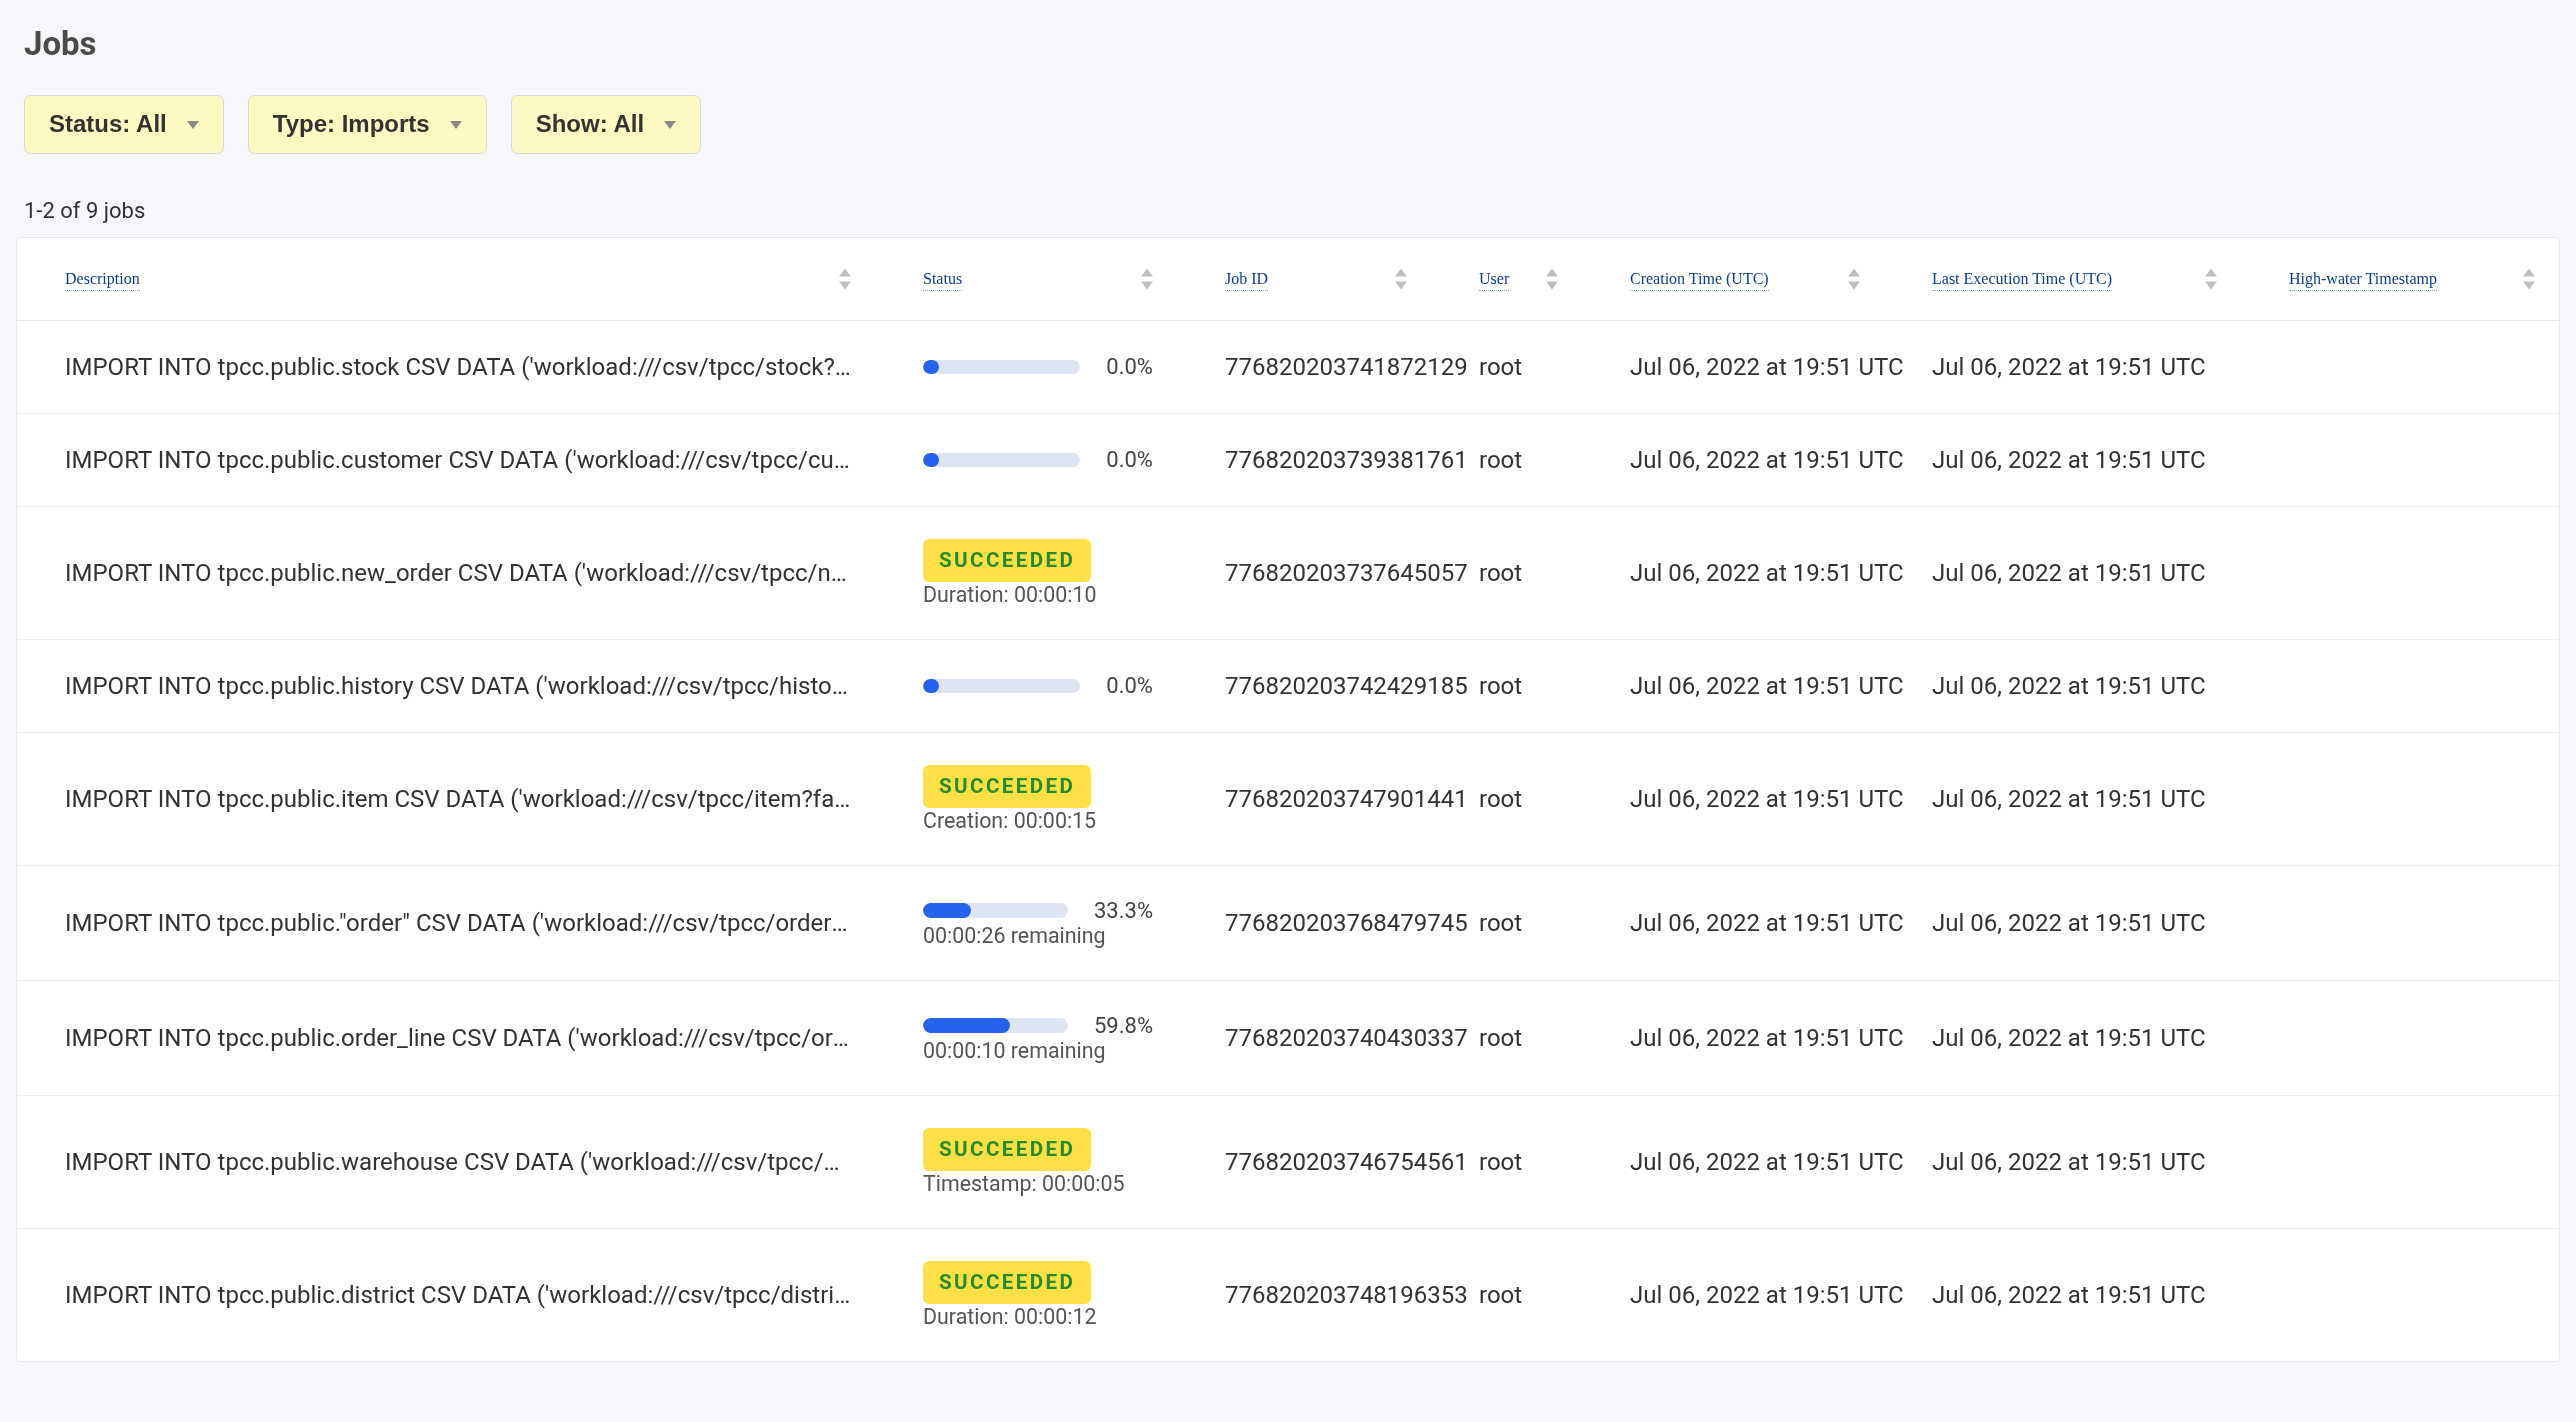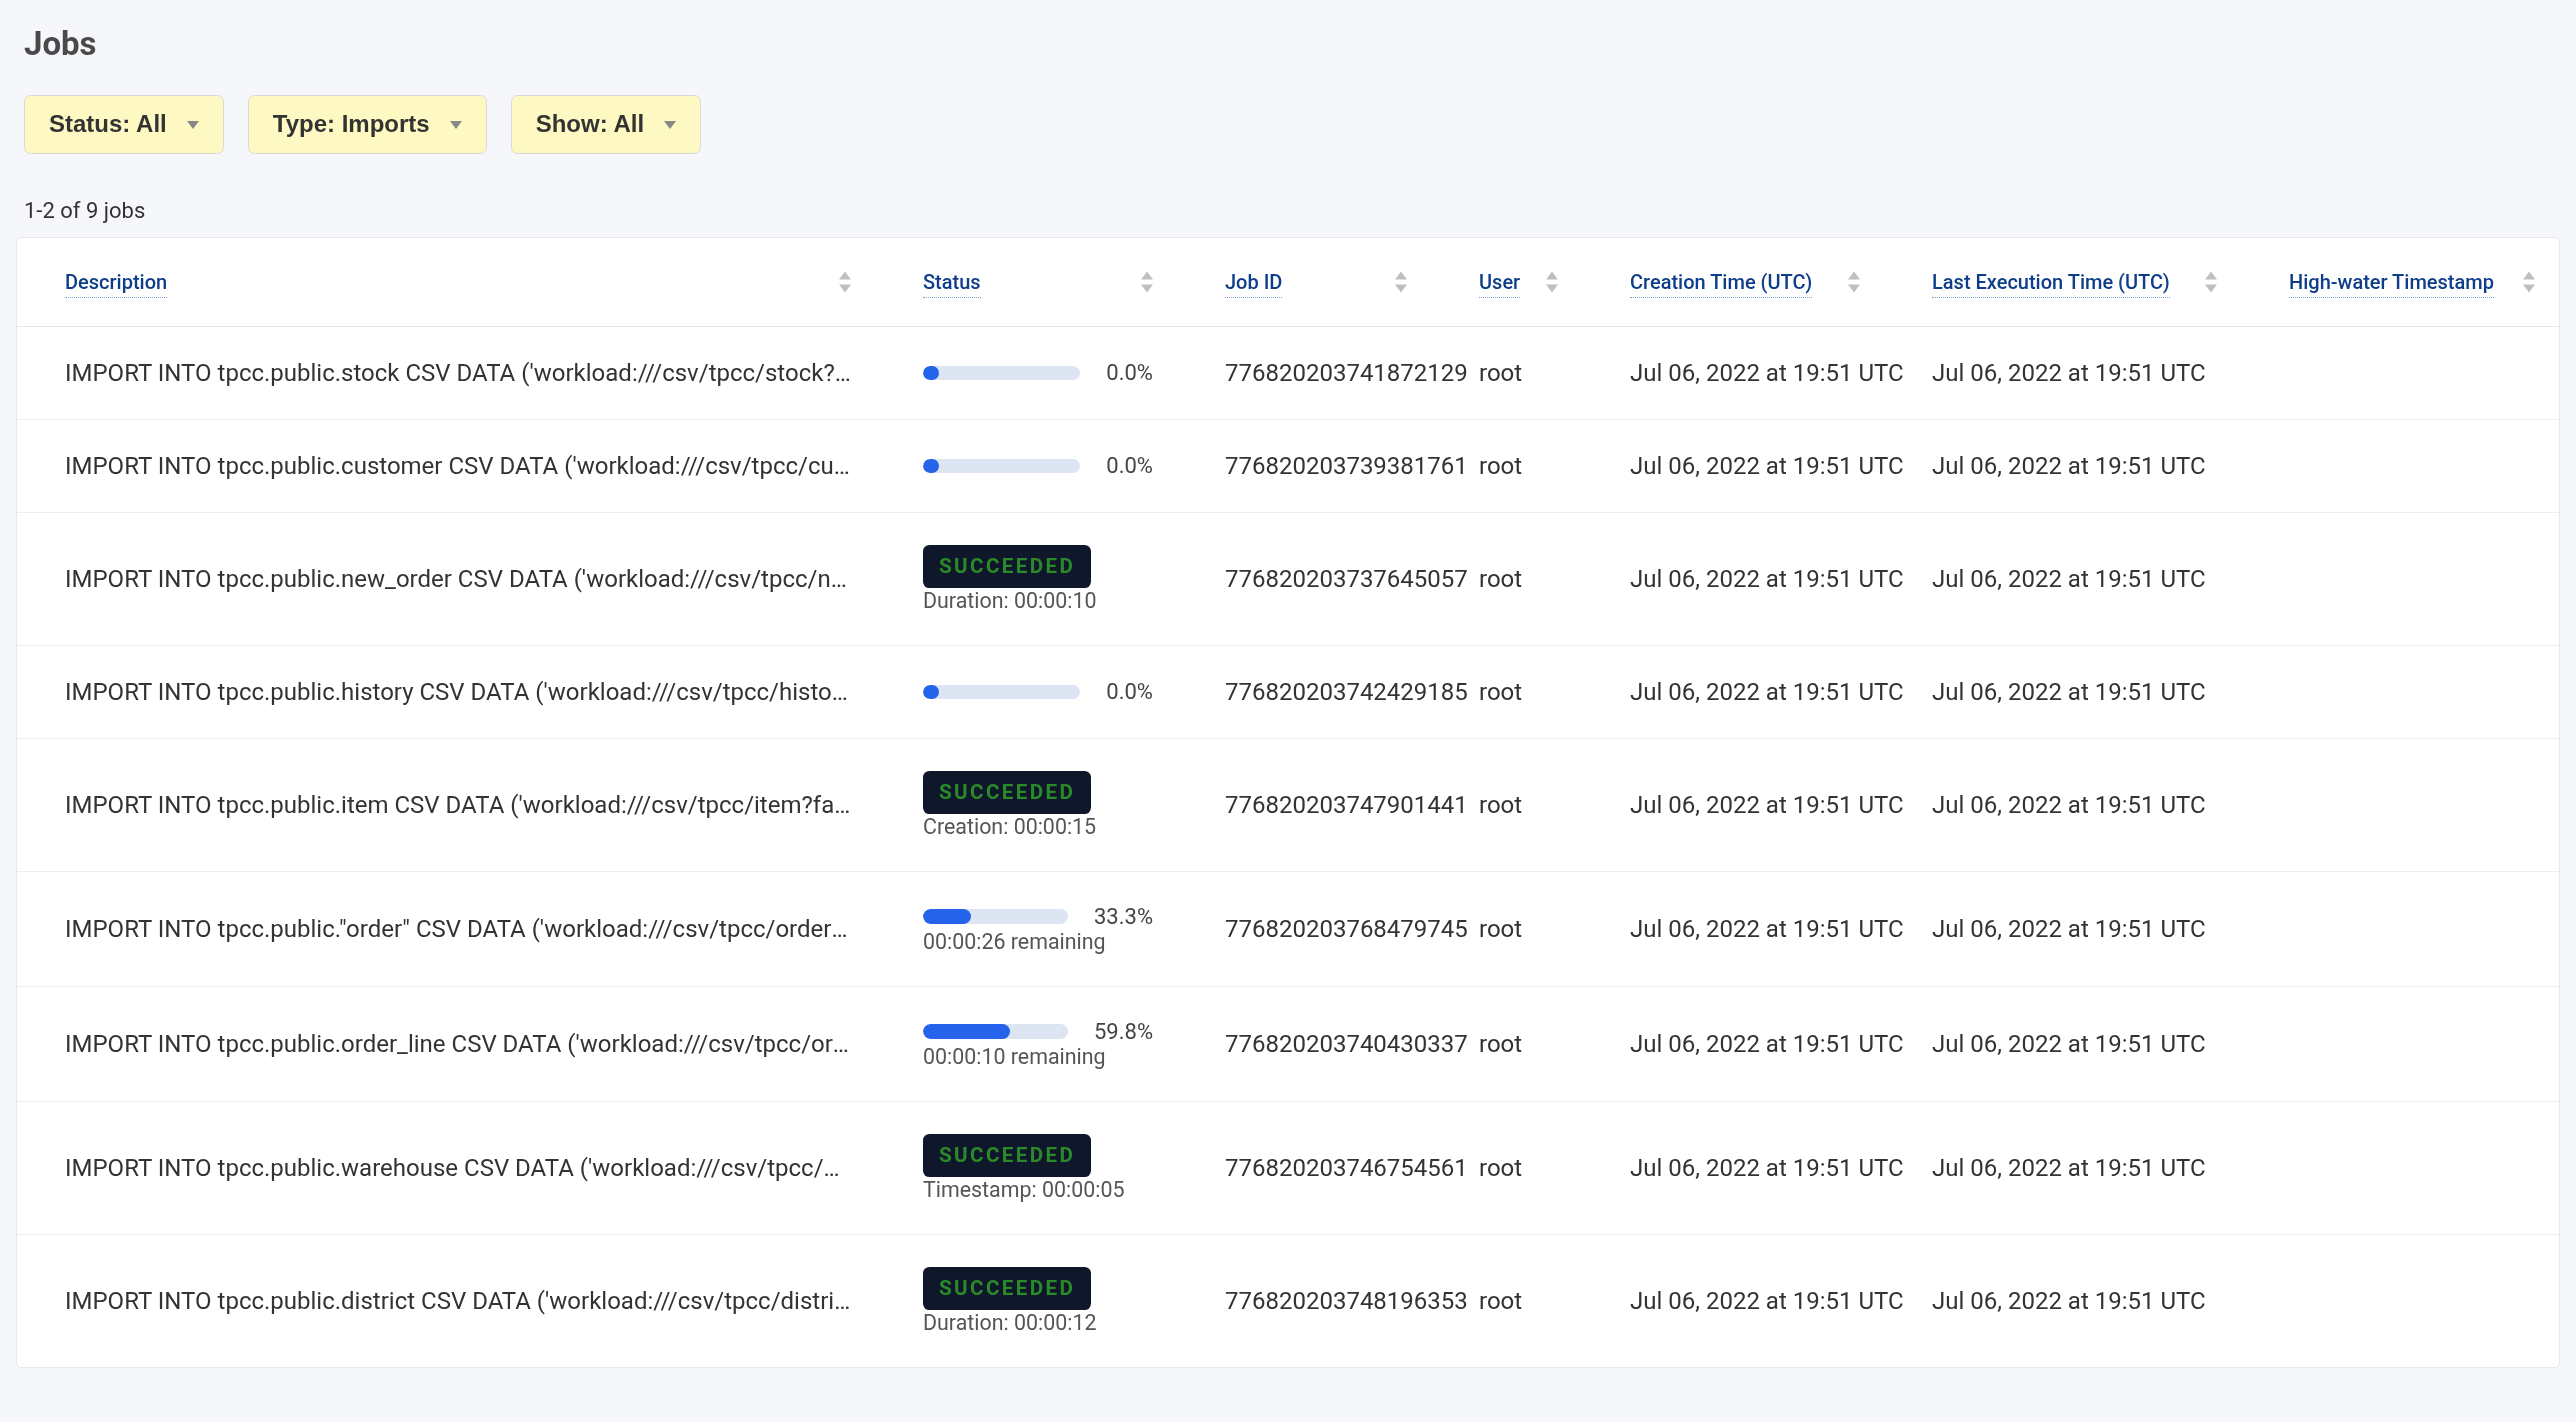--- a/index.html
+++ b/index.html
@@ -55,26 +55,27 @@
     }
     table {
       width: 100%;
       border-collapse: collapse;
       table-layout: fixed;
       min-width: 2541px;
     }
     thead th {
       text-align: left;
       font-weight: 500;
-      font-size: 20px;
+      font-size: 16px;
       color: #0e3e8a;
       padding: 32px 24px 32px 48px;
       border-bottom: 0.8px solid #e6e6e6;
       position: relative;
       white-space: nowrap;
+      font-family: Liberation Serif, serif;
     }
     thead th .hlabel {
       border-bottom: 1.6px dotted #7a9fd4;
       padding-bottom: 3.2px;
     }
     .sort-col {
       display: inline-flex;
       flex-direction: column;
       gap: 2.4px;
       margin-left: 4.8px;
@@ -130,21 +131,21 @@
       font-size: 22px;
       color: #444;
     }
     .subtext {
       font-size: 21.4px;
       color: #555;
       margin-top: 0;
     }
     .badge-success {
       display: inline-block;
-      background: #0f172a;
+      background: #fde047;
       color: #2a8a2a;
       font-weight: 700;
       font-size: 20.6px;
       letter-spacing: 2.4px;
       padding: 9.5px 16px;
       border-radius: 6.4px;
     }
     col.c-desc { width: 858px; }
     col.c-status { width: 302px; }
     col.c-jobid { width: 254px; }

